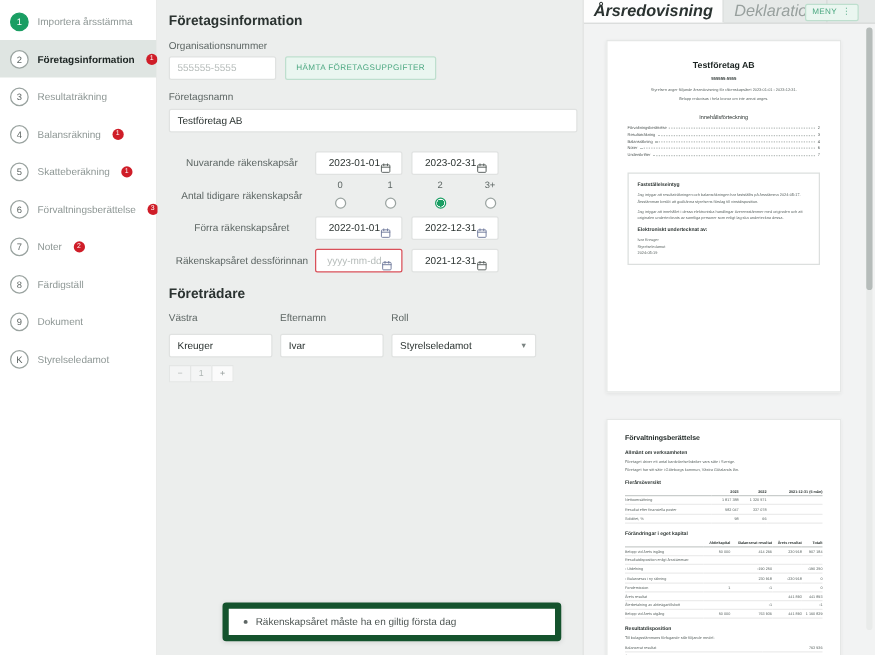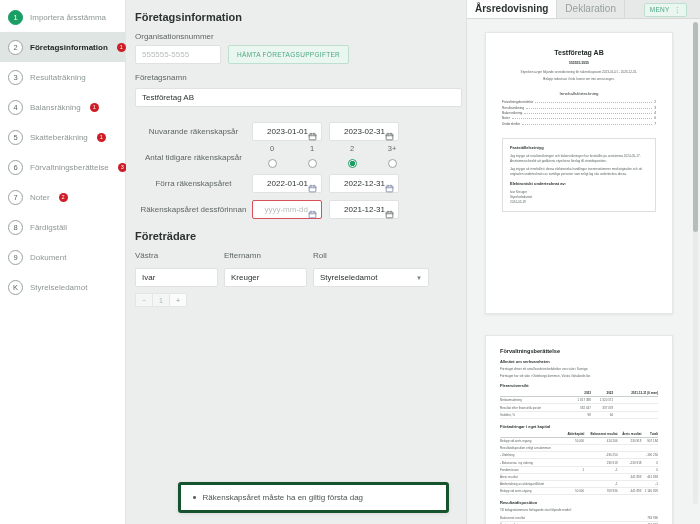--- a/index.html
+++ b/index.html
@@ -98,21 +98,21 @@
     padding: 0 8px; line-height: 17px; cursor: pointer;
     font-family: "Liberation Sans", sans-serif;
   }
   .full { width: 327px; }
   .grid-dates { margin-top: 11px; }
   .drow { display: flex; align-items: center; height: 26px; }
   .drow-label { width: 117px; font-size: 8px; color: #5d6664; text-align: center; }
   .datebox {
     width: 70px; height: 19px; background: #fff;
     border: 1px solid #e0e2e1; border-radius: 2px;
-    display: flex; align-items: center; justify-content: flex-end;
+    display: flex; align-items: center; justify-content: center;
     padding: 0 4px 0 6px; margin-right: 7px;
   }
   .datebox.err { border: 1.5px solid #d9505a; }
   .datetxt { font-size: 8px; color: #2b3331; }
   .datetxt.ph { color: #b7bdbb; }
   .cal { width: 9px; height: 9px; flex: 0 0 9px; }
   .radios { display: flex; }
   .radio-col {
     width: 40px; display: flex; flex-direction: column;
     align-items: center;
@@ -146,21 +146,21 @@
     border: 1px solid #e4e6e5; color: #aeb5b3;
     font-size: 7px; display: flex; align-items: center;
     justify-content: center; cursor: pointer;
   }
   .mini-btn + .mini-btn { margin-left: -1px; }
   .mini-btn.active { background: #fbfbfb; color: #949c9a; }
 
   .toast {
     position: absolute; left: 52px; bottom: 11px;
     width: 271px; min-height: 31px;
-    background: #fff; border: 3px solid #14532d;
+    background: #fff; border: 5px solid #14532d;
     border-radius: 3px;
     box-shadow: 0 1px 4px rgba(0,0,0,.09);
     display: flex; align-items: center;
     padding: 6px 10px 6px 12px;
   }
   .toast-dot {
     width: 2.5px; height: 2.5px; border-radius: 50%;
     background: #5d6664; margin-right: 7px; flex: 0 0 2.5px;
   }
   .toast-msg { font-size: 8px; color: #4d5553; }
@@ -173,23 +173,24 @@
     position: relative; overflow: hidden;
   }
   .tabbar {
     height: 19px; background: #e6e9e8;
     display: flex; align-items: flex-end;
     border-bottom: 1px solid #d6d9d8;
     position: relative;
   }
   .tab {
     height: 19px; padding: 0 8px;
-    font-size: 10px; line-height: 19px;
+    font-size: 13px; line-height: 19px;
     color: #98a09e; cursor: pointer;
     border-right: 1px solid #d6d9d8;
+    font-style: italic;
   }
   .tab.active {
     background: #fdfdfd; color: #2b3331; font-weight: bold;
   }
   .meny {
     position: absolute; right: 13px; top: 2.5px;
     height: 14px; padding: 0 5px;
     background: #eaf6f0; border: 1px solid #bedfce;
     border-radius: 2px; color: #4ca881;
     font-size: 6.5px; line-height: 12px; letter-spacing: .3px;
@@ -426,22 +427,22 @@
       </div>
     </div>
 
     <div class="sec-title" style="margin-top:8px">Företrädare</div>
     <div class="rep-head">
       <div class="fld-label">Västra</div>
       <div class="fld-label">Efternamn</div>
       <div class="fld-label">Roll</div>
     </div>
     <div class="rep-row">
+      <input class="inp rep-in" type="text" value="Kreuger" style="">
       <input class="inp rep-in" type="text" value="Ivar" style="">
-      <input class="inp rep-in" type="text" value="Kreuger" style="">
       <div class="select">
         <span>Styrelseledamot</span>
         <span class="caret">▼</span>
       </div>
     </div>
     <div class="mini-row">
       <div class="mini-btn">−</div>
       <div class="mini-btn">1</div>
       <div class="mini-btn active">+</div>
     </div>

